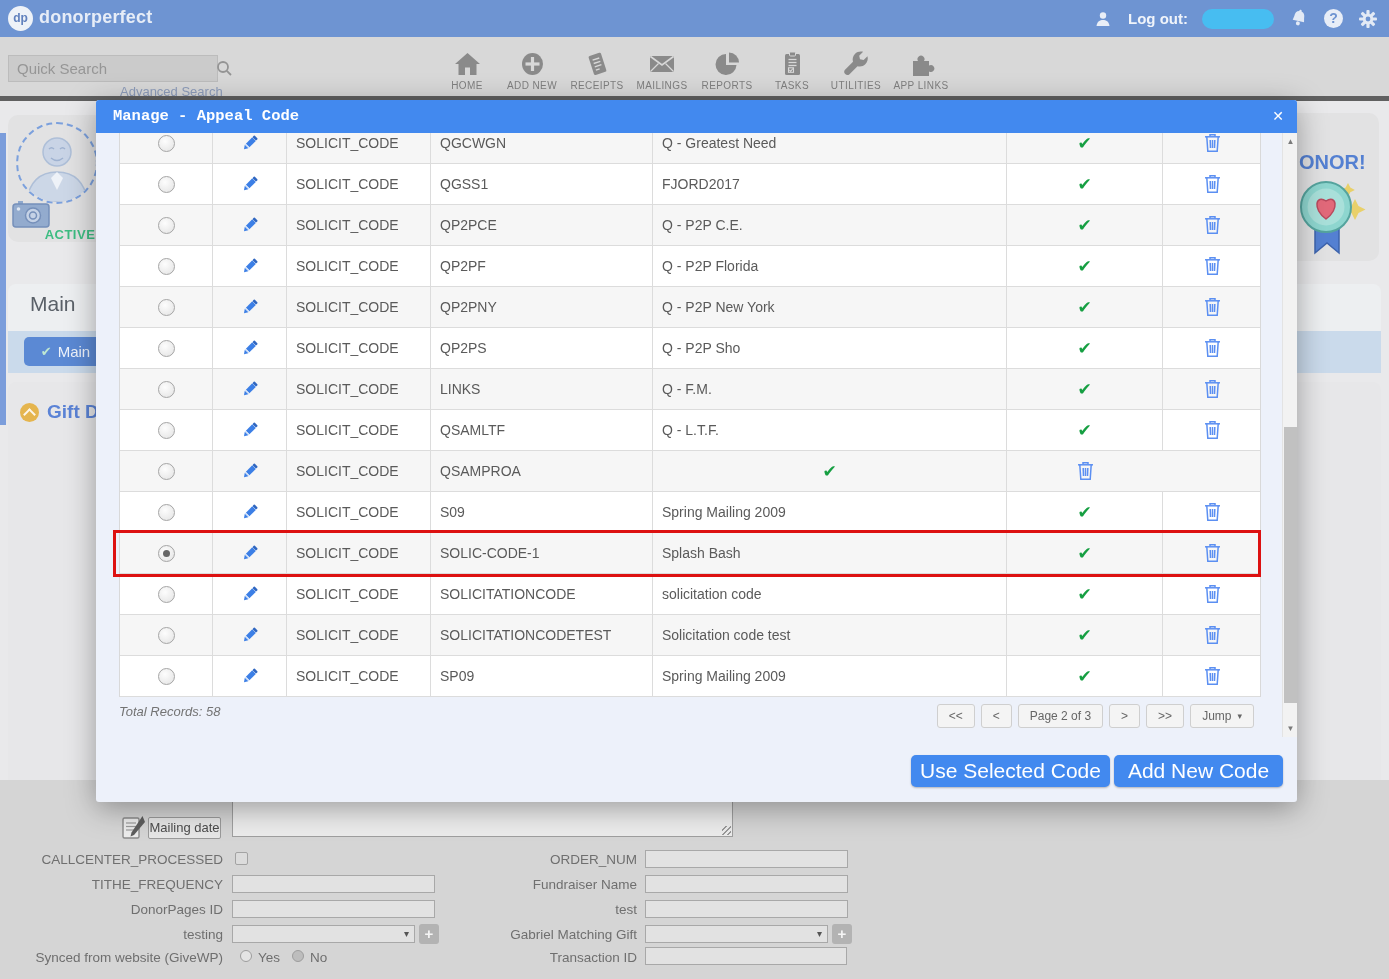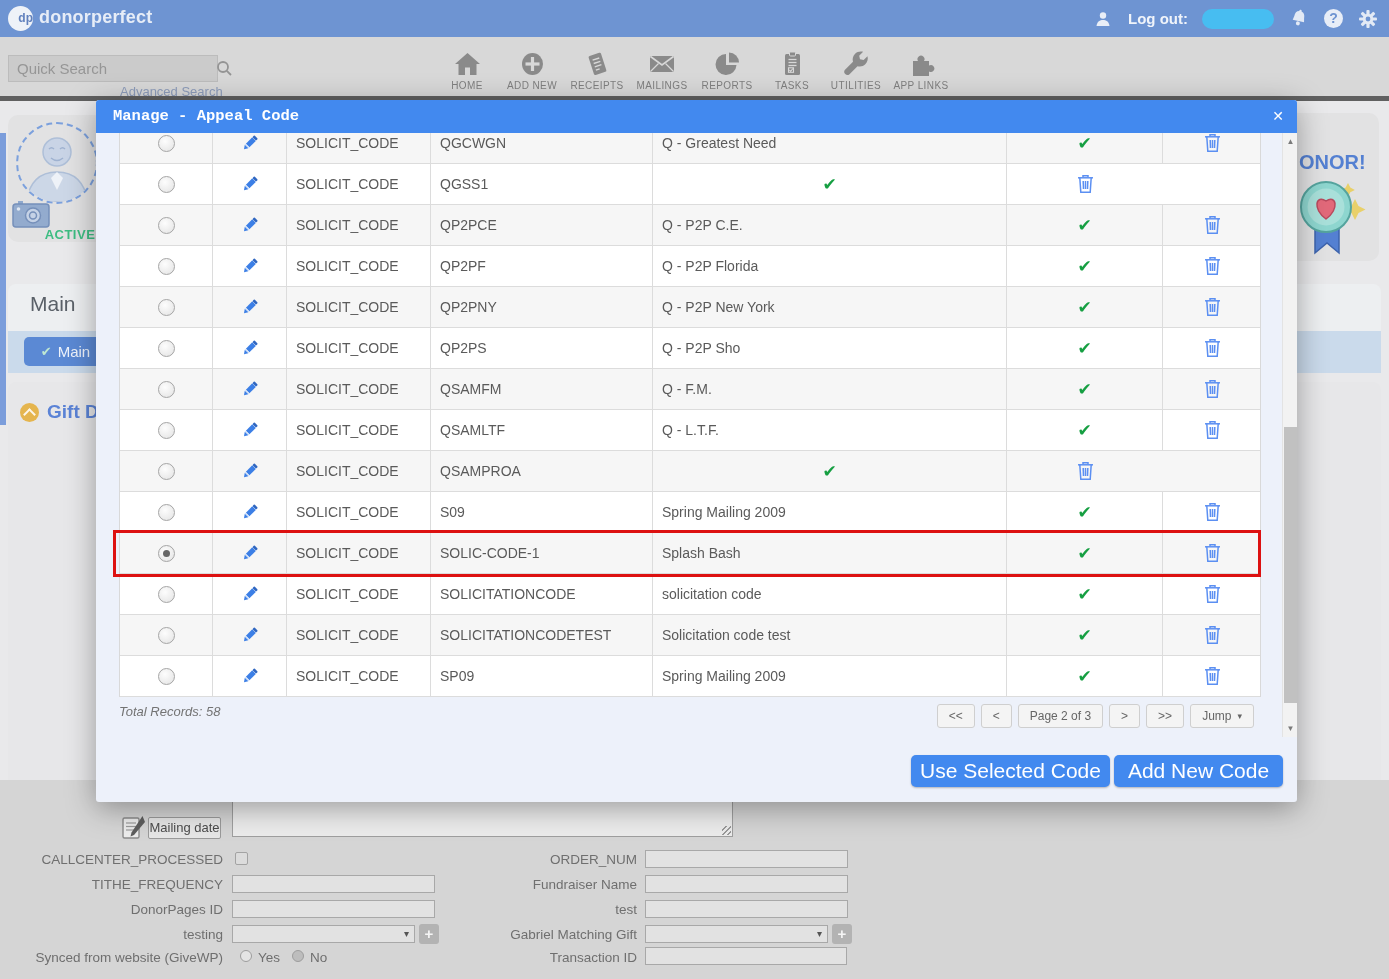--- a/index.html
+++ b/index.html
@@ -2,21 +2,21 @@
 <html><head>
 <meta charset="utf-8">
 <style>
   * { margin:0; padding:0; box-sizing:border-box; }
   html,body { width:1389px; height:979px; overflow:hidden; }
   body { font-family:"Liberation Sans","DejaVu Sans",sans-serif; background:#e9e9eb; position:relative; }
   .abs { position:absolute; }
 
   
   .topbar { left:0; top:0; width:1389px; height:37px; background:#6e94d2; z-index:3; }
-  .dp-badge { left:8px; top:6px; width:25px; height:25px; border-radius:50%; background:#eef2f8; color:#6181bd; font-weight:bold; font-size:12px; text-align:right; line-height:25px; }
+  .dp-badge { left:8px; top:6px; width:25px; height:25px; border-radius:50%; background:#eef2f8; color:#6181bd; font-weight:bold; font-size:12px; text-align:center; line-height:25px; }
   .logo-text { left:39px; top:7px; color:#e7edf7; font-size:18px; font-weight:bold; letter-spacing:0.2px; }
   .tb-right { right:10px; top:0; height:37px; display:flex; align-items:center; gap:14px; position:absolute; }
   .logout-lbl { color:#f0f4fa; font-size:15px; font-weight:bold; }
   .logout-pill { width:72px; height:20px; border-radius:10px; background:#47bdf1; }
   .tb-ico { width:22px; height:22px; display:flex; align-items:center; justify-content:center; }
   .q-circle { width:19px; height:19px; border-radius:50%; background:#e7edf7; color:#6e94d2; font-weight:bold; font-size:14px; text-align:center; line-height:19px; }
 
   
   .toolbar { left:0; top:37px; width:1389px; height:59px; background:#d8d8d8; z-index:3; }
   .qsearch { left:8px; top:18px; width:210px; height:27px; background:#cbcbcb; border:1px solid #bcbcbc; display:flex; align-items:center; }
@@ -358,20 +358,21 @@
     <g transform="rotate(45 9 9)">
       <rect x="6.6" y="0.5" width="5" height="2.6" rx="0.8" fill="#2f66c0"></rect>
       <rect x="6.6" y="3.4" width="5" height="9" fill="#3c7fe6"></rect>
       <rect x="6.6" y="12.4" width="5" height="1.6" fill="#cfe0f8"></rect>
       <path d="M6.6 14 L11.6 14 L9.1 17.6 Z" fill="#3c7fe6"></path>
     </g>
   </svg>
           </div>
           <div class="tcell">SOLICIT_CODE</div>
           <div class="tcell">QGSS1</div>
+          <div class="tcell">FJORD2017</div>
           <div class="tcell center">
             <span class="checkmark">✔</span>
           </div>
           <div class="tcell center">
             <svg width="19" height="20" viewBox="0 0 19 20">
     <g fill="none" stroke="#5b8ff2" stroke-width="1.5">
       <path d="M7 3.2 L7 1.8 L12 1.8 L12 3.2"></path>
       <line x1="2" y1="3.8" x2="17" y2="3.8"></line>
       <path d="M3.8 3.8 L4.8 18.2 L14.2 18.2 L15.2 3.8"></path>
       <line x1="7.2" y1="7" x2="7.5" y2="15"></line>
@@ -521,21 +522,21 @@
             <svg width="18" height="18" viewBox="0 0 18 18">
     <g transform="rotate(45 9 9)">
       <rect x="6.6" y="0.5" width="5" height="2.6" rx="0.8" fill="#2f66c0"></rect>
       <rect x="6.6" y="3.4" width="5" height="9" fill="#3c7fe6"></rect>
       <rect x="6.6" y="12.4" width="5" height="1.6" fill="#cfe0f8"></rect>
       <path d="M6.6 14 L11.6 14 L9.1 17.6 Z" fill="#3c7fe6"></path>
     </g>
   </svg>
           </div>
           <div class="tcell">SOLICIT_CODE</div>
-          <div class="tcell">QSAMFM</div>
+          <div class="tcell">LINKS</div>
           <div class="tcell">Q - F.M.</div>
           <div class="tcell center">
             <span class="checkmark">✔</span>
           </div>
           <div class="tcell center">
             <svg width="19" height="20" viewBox="0 0 19 20">
     <g fill="none" stroke="#5b8ff2" stroke-width="1.5">
       <path d="M7 3.2 L7 1.8 L12 1.8 L12 3.2"></path>
       <line x1="2" y1="3.8" x2="17" y2="3.8"></line>
       <path d="M3.8 3.8 L4.8 18.2 L14.2 18.2 L15.2 3.8"></path>

